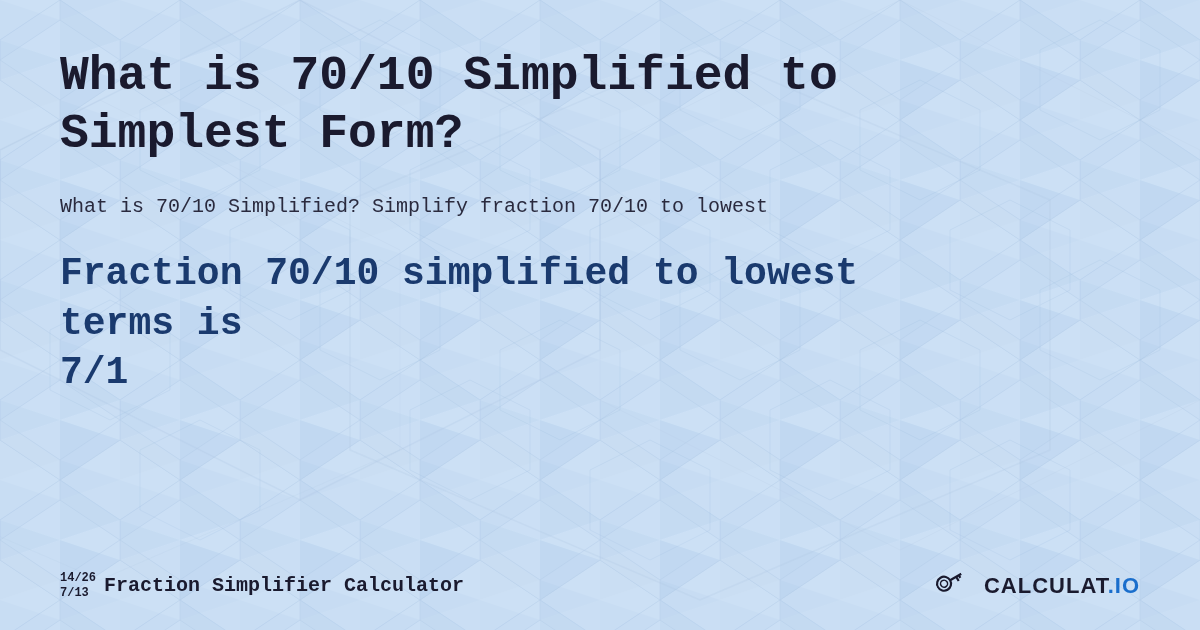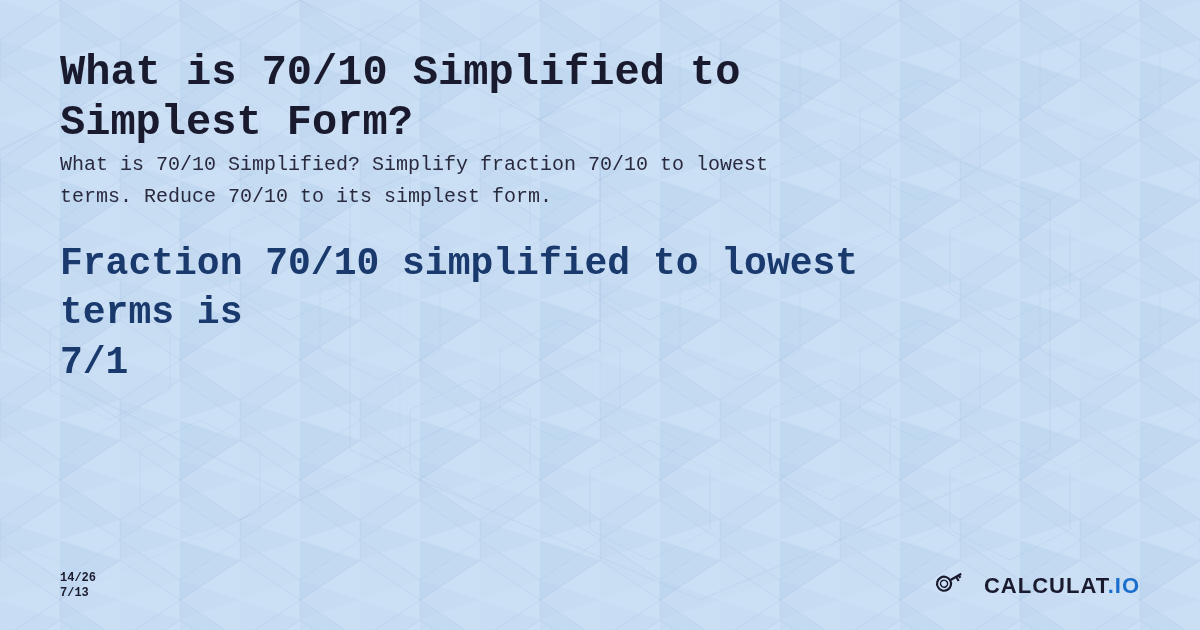--- a/index.html
+++ b/index.html
@@ -30,24 +30,25 @@
     .content {
       position: relative;
       z-index: 1;
       padding: 48px 60px 40px 60px;
       height: 100%;
       display: flex;
       flex-direction: column;
     }
 
     .main-title {
-      font-size: 42px;
+      font-size: 48px;
       font-weight: 900;
       color: #1a1a2e;
       line-height: 1.2;
+      margin-bottom: 28px;
       font-family: 'Courier New', Courier, monospace;
       max-width: 900px;
     }
 
     .description {
       font-size: 20px;
       color: #2a2a3e;
       line-height: 1.6;
       font-family: 'Courier New', Courier, monospace;
       max-width: 860px;
@@ -185,37 +186,37 @@
       <polygon points="1010,440 1070,470 1070,530 1010,560 950,530 950,470"></polygon>
     </g>
   </svg>
 </div>
 
 <div class="content">
   <h1 class="main-title">What is 70/10 Simplified to Simplest Form?</h1>
 
   <p class="description">
     <span>What is 70/10 Simplified? Simplify fraction 70/10 to lowest</span><br>
-    <span>terms. Reduce 70/10 to its simplest form.</span>
   </p>
 
   <div class="result-section">
     <div class="result-text">
       <span>Fraction 70/10 simplified to lowest terms is</span><br>
       <span>7/1</span>
     </div>
   </div>
 </div>
 
 <div class="footer">
   <div class="footer-left">
     <div class="fraction-stack">
       <span>14/26</span>
       <span>7/13</span>
     </div>
+    <span class="footer-label">Fraction Simplifier Calculator</span>
   </div>
 
   <div class="logo">
     <span class="logo-key-icon">
       
       <svg width="28" height="22" viewBox="0 0 28 22" fill="none" xmlns="http://www.w3.org/2000/svg">
         <circle cx="8" cy="9" r="7" stroke="#1a1a2e" stroke-width="2.2" fill="none"></circle>
         <circle cx="8" cy="9" r="3.5" stroke="#1a1a2e" stroke-width="1.5" fill="none"></circle>
         <line x1="15" y1="9" x2="28" y2="9" stroke="#1a1a2e" stroke-width="2.2"></line>
         <line x1="22" y1="9" x2="22" y2="14" stroke="#1a1a2e" stroke-width="2.2"></line>

